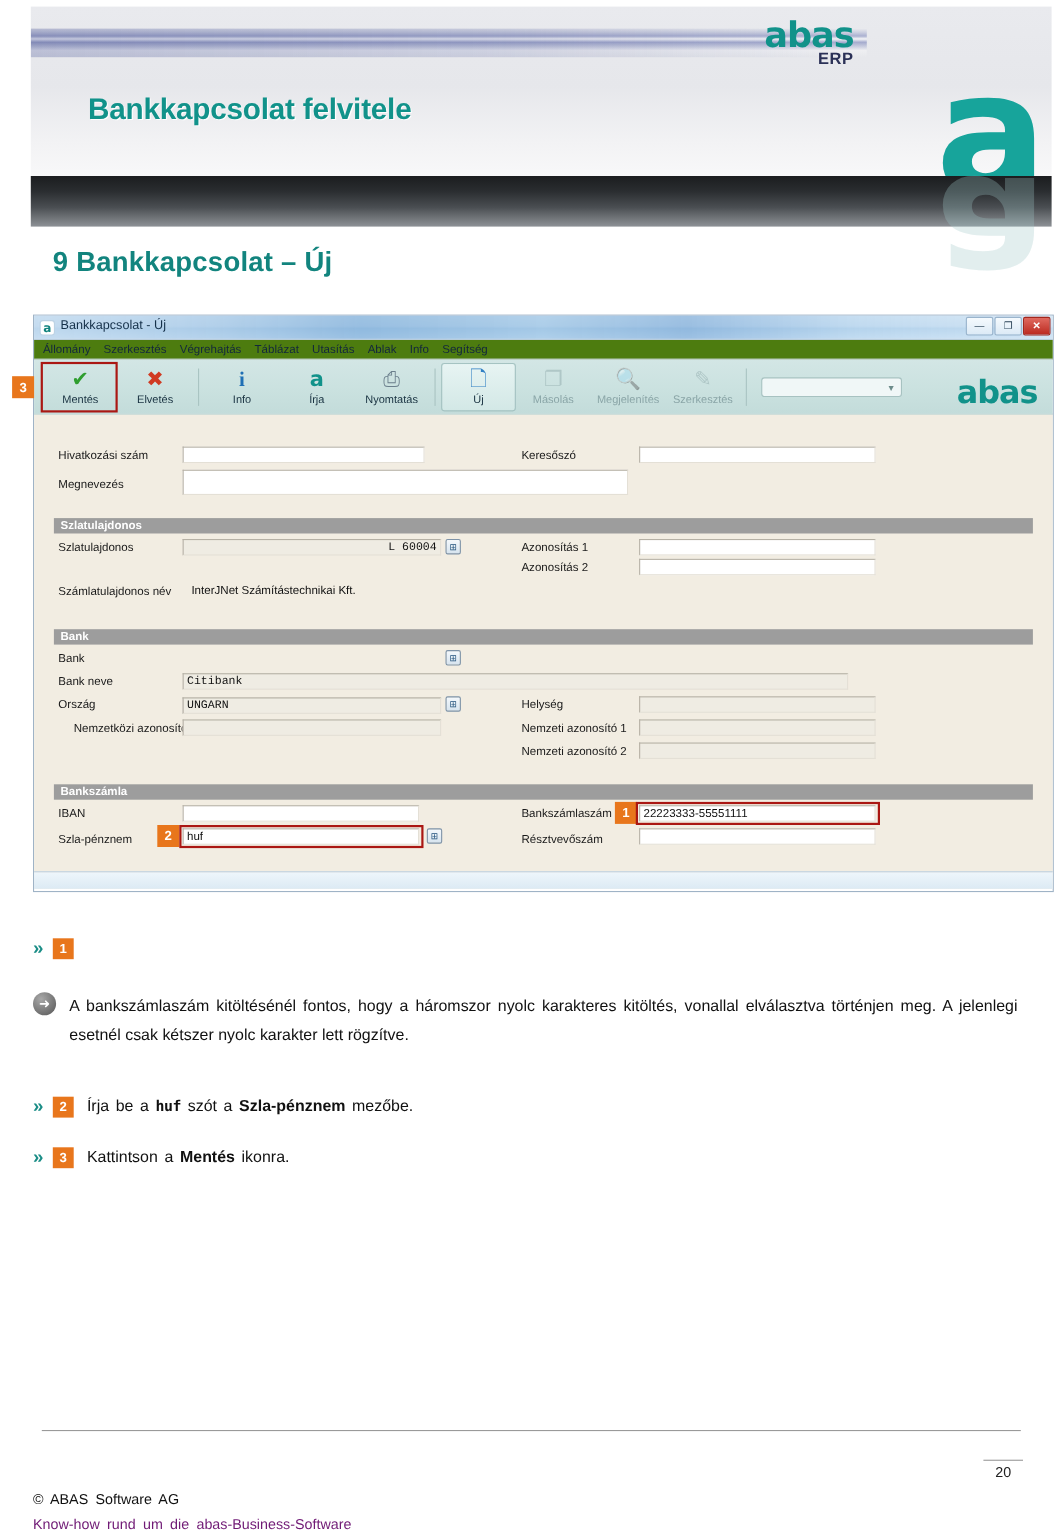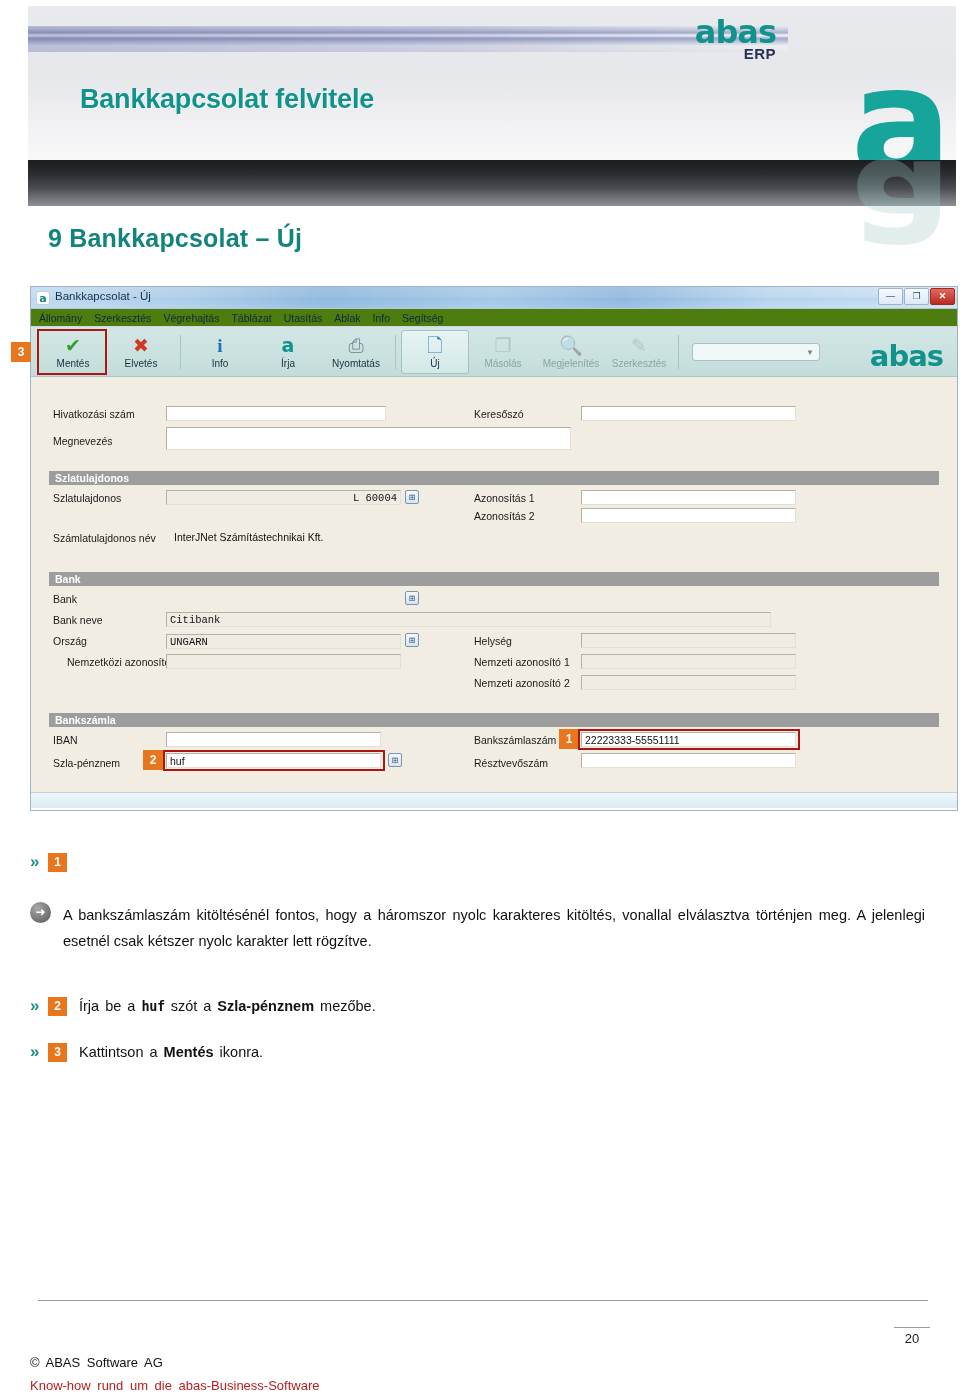--- a/index.html
+++ b/index.html
@@ -208,21 +208,21 @@
   .para {
     margin-left:12px; font-size:14.5px; color:#111; line-height:26px;
     text-align:justify; width:862px;
   }
 
   
   .foot-rule { position:absolute; left:38px; top:1300px; width:890px; height:1px; background:#9a9a9a; }
   .pg-rule { position:absolute; right:30px; top:1327px; width:36px; height:1px; background:#9a9a9a; }
   .pg-num { position:absolute; right:30px; top:1331px; font-size:13px; color:#222; width:36px; text-align:center;}
   .foot-l1 { position:absolute; left:30px; top:1355px; font-size:13px; color:#111; word-spacing:3px;}
-  .foot-l2 { position:absolute; left:30px; top:1378px; font-size:13px; color:#b91c1c; word-spacing:3px;}
+  .foot-l2 { position:absolute; left:30px; top:1378px; font-size:13px; color:#701a75; word-spacing:3px;}
 </style>
 </head>
 <body>
 
 <div class="banner">
   <div class="banner-stripes"></div>
   <div class="logo-abas">
     <div class="l1">abas</div>
     <div class="l2">ERP</div>
   </div>

